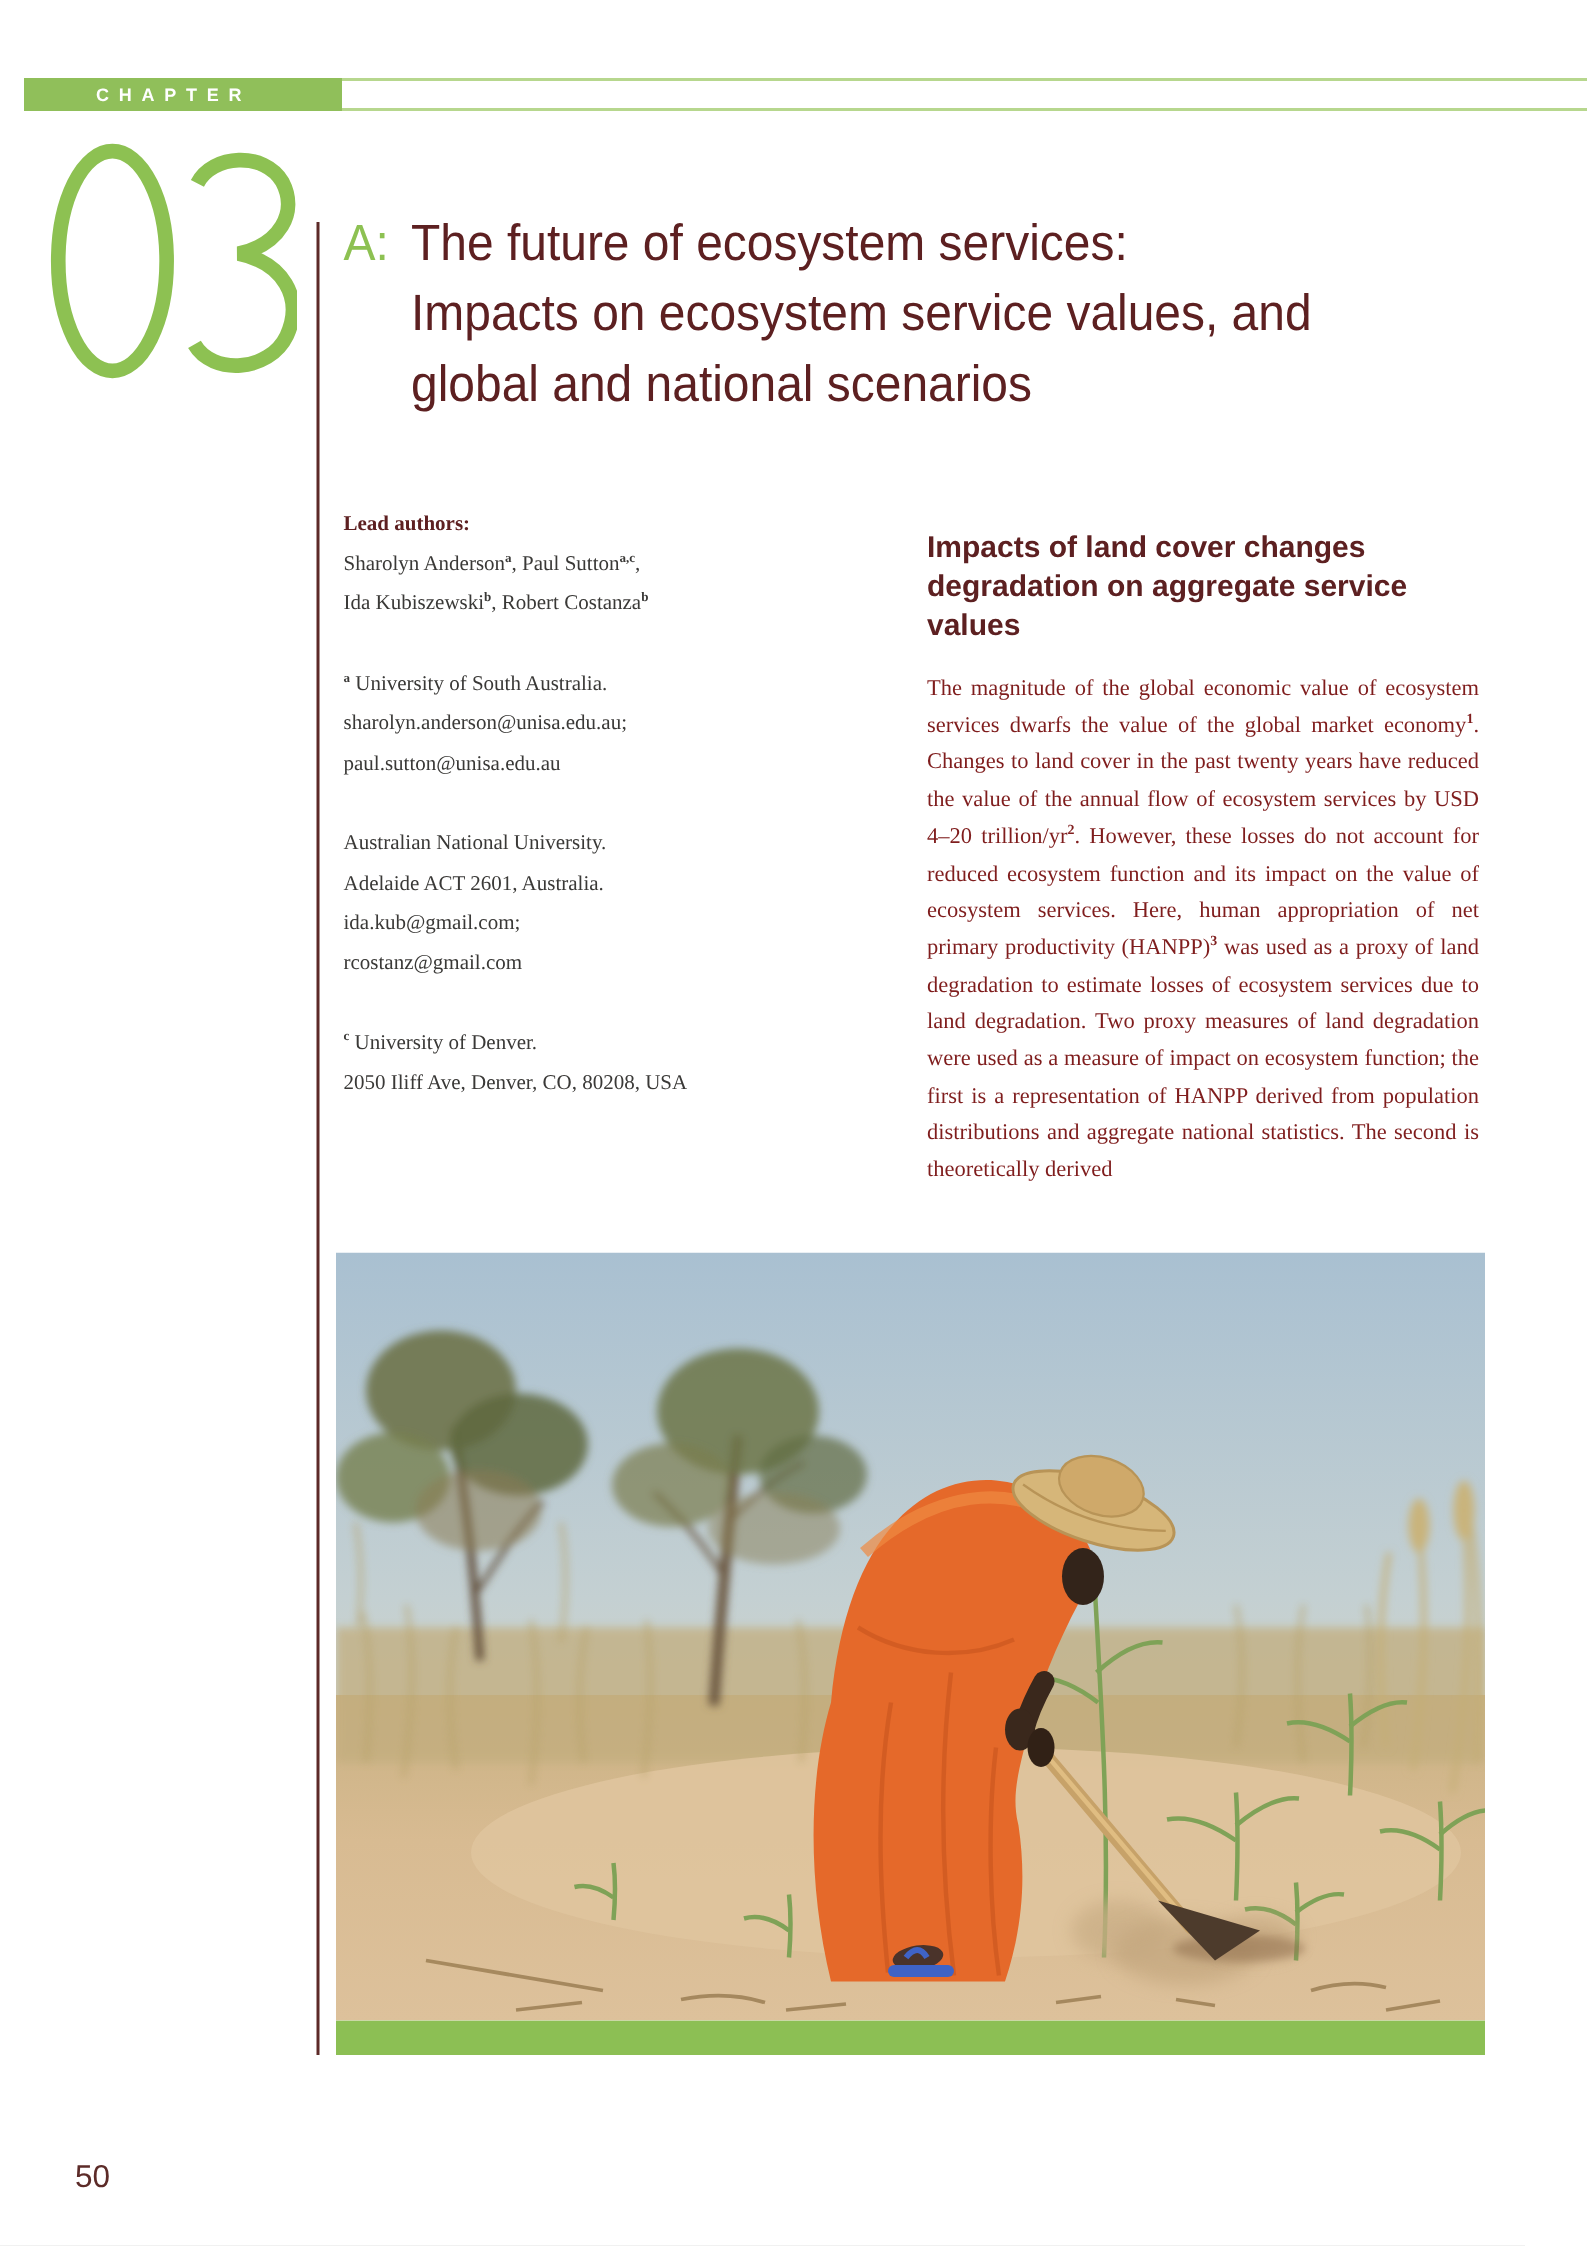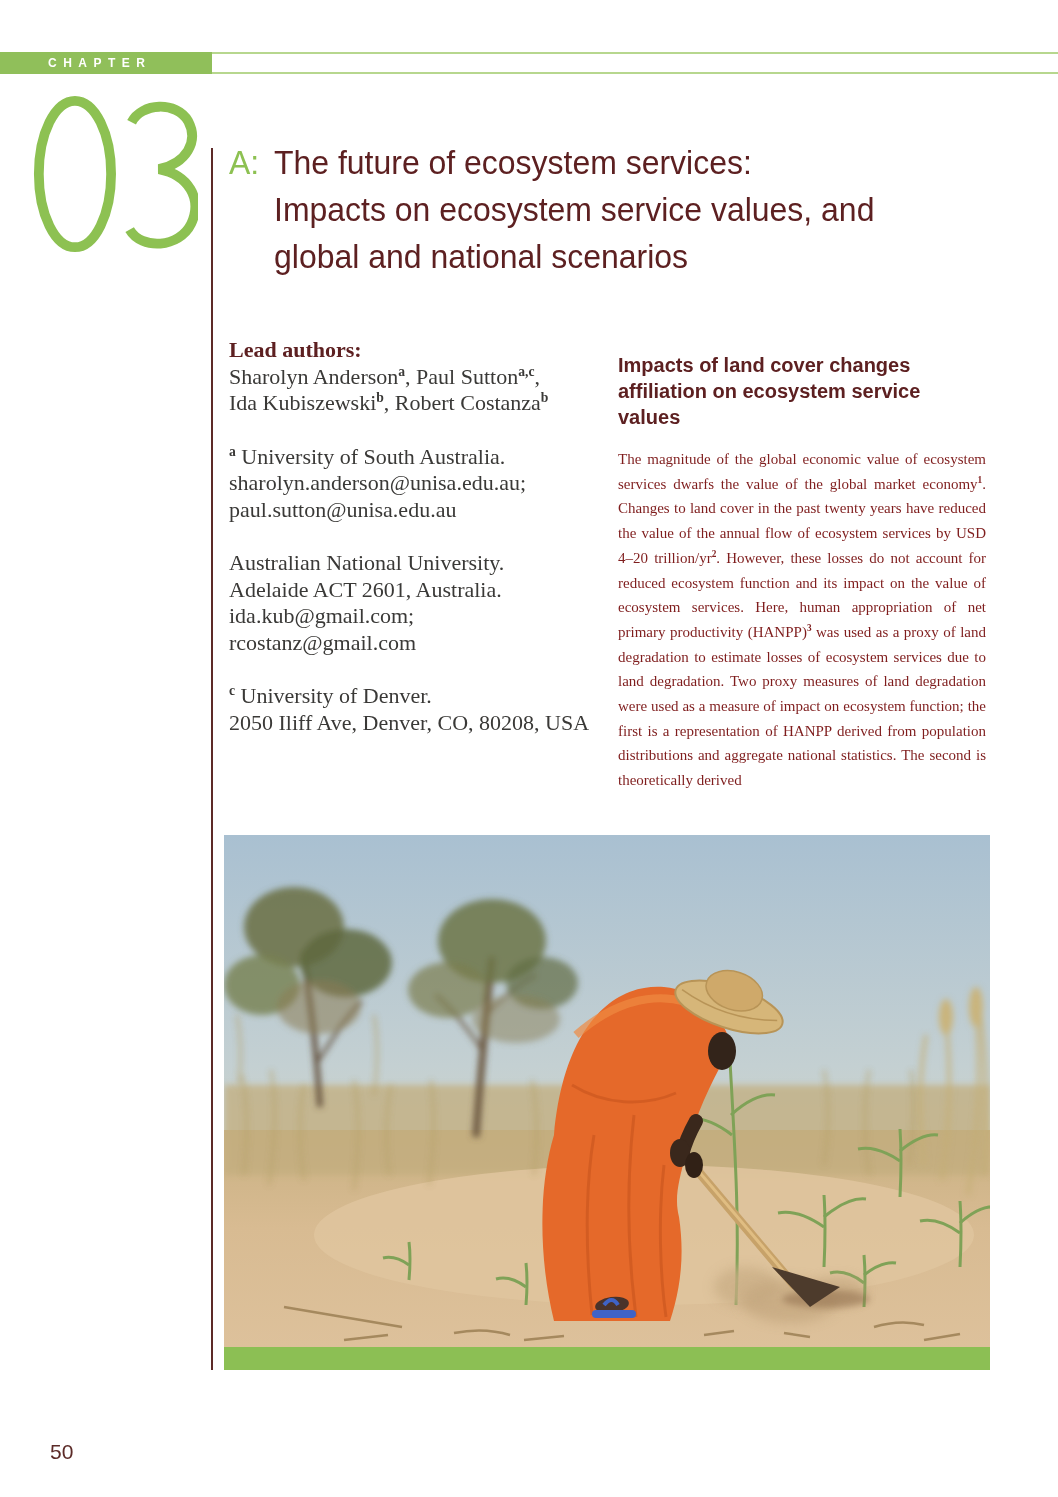--- a/index.html
+++ b/index.html
@@ -2,40 +2,40 @@
 <html><head>
 <meta charset="utf-8">
 <style>
   html,body{margin:0;padding:0;background:#e8e8e8;}
   .page{
     position:relative;width:1058px;height:1497px;margin:0 auto;
     background:#ffffff;overflow:hidden;
     font-family:"Liberation Serif", serif;color:#3a3937;
   }
   
-  .banner{position:absolute;left:0;top:52px;right:0;height:38px;}
+  .banner{position:absolute;left:16px;top:52px;right:0;height:38px;}
   .banner-lines{position:absolute;left:0;right:0;top:0;height:22px;
     border-top:2px solid #b7d78e;border-bottom:2px solid #b7d78e;box-sizing:border-box;}
   .banner-block{position:absolute;left:0;top:0;width:212px;height:22px;background:#90bf5a;
     display:flex;align-items:center;box-sizing:border-box;padding-left:48px;}
   .banner-block span{color:#ffffff;font-family:"Liberation Sans",sans-serif;
     font-size:12px;font-weight:700;letter-spacing:6.5px;line-height:1;}
   
   .chapter-number{position:absolute;left:32px;top:92px;width:166px;height:164px;}
   
   .vrule{position:absolute;left:211px;top:148px;width:2px;height:1222px;background:#5d2a28;}
   
   .title{position:absolute;left:229px;top:139px;display:flex;gap:13px;
     font-family:"Liberation Sans",sans-serif;}
   .title-prefix{color:#8dc152;font-size:34px;line-height:47px;transform:scaleX(.94);transform-origin:0 0;}
   .title-lines{color:#5d2021;font-size:34px;line-height:47px;white-space:nowrap;
     transform:scaleX(.94);transform-origin:0 0;}
   
   .authors{position:absolute;left:229px;top:337px;width:372px;
-    font-size:22px;line-height:26.5px;}
+    font-size:14px;line-height:26.5px;}
   .block-label{color:#5d2021;font-weight:700;}
   .authors .group{margin-bottom:27px;}
   sup{font-size:.62em;font-weight:700;line-height:0;vertical-align:super;}
   
   .article{position:absolute;left:618px;top:352px;width:368px;}
   .article-heading{font-family:"Liberation Sans",sans-serif;font-weight:700;
     color:#5d2021;font-size:20px;line-height:26px;}
   .article-paragraph{margin-top:17px;text-align:justify;
     font-size:15px;line-height:24.7px;color:#7f1d1d;}
   
@@ -98,21 +98,21 @@
 
     <div class="group">
       <div><sup>c</sup> University of Denver.</div>
       <div>2050 Iliff Ave, Denver, CO, 80208, USA</div>
     </div>
   </div>
 
   <div class="article">
     <div class="article-heading">
       <div>Impacts of land cover changes</div>
-      <div>affiliation on ecosystem service</div>
+      <div>degradation on aggregate service</div>
       <div>values</div>
     </div>
     <div class="article-paragraph">The magnitude of the global economic value of ecosystem services dwarfs the value of the global market economy<sup>1</sup>. Changes to land cover in the past twenty years have reduced the value of the annual flow of ecosystem services by USD 4–20 trillion/yr<sup>2</sup>. However, these losses do not account for reduced ecosystem function and its impact on the value of ecosystem services. Here, human appropriation of net primary productivity (HANPP)<sup>3</sup> was used as a proxy of land degradation to estimate losses of ecosystem services due to land degradation. Two proxy measures of land degradation were used as a measure of impact on ecosystem function; the first is a representation of HANPP derived from population distributions and aggregate national statistics. The second is theoretically derived</div>
   </div>
 
   <div class="photo">
     <svg width="766" height="512" viewBox="0 0 766 512" preserveAspectRatio="none">
       <defs>
         <linearGradient id="sky" x1="0" y1="0" x2="0" y2="1">
           <stop offset="0" stop-color="#a9c0d1"></stop>

